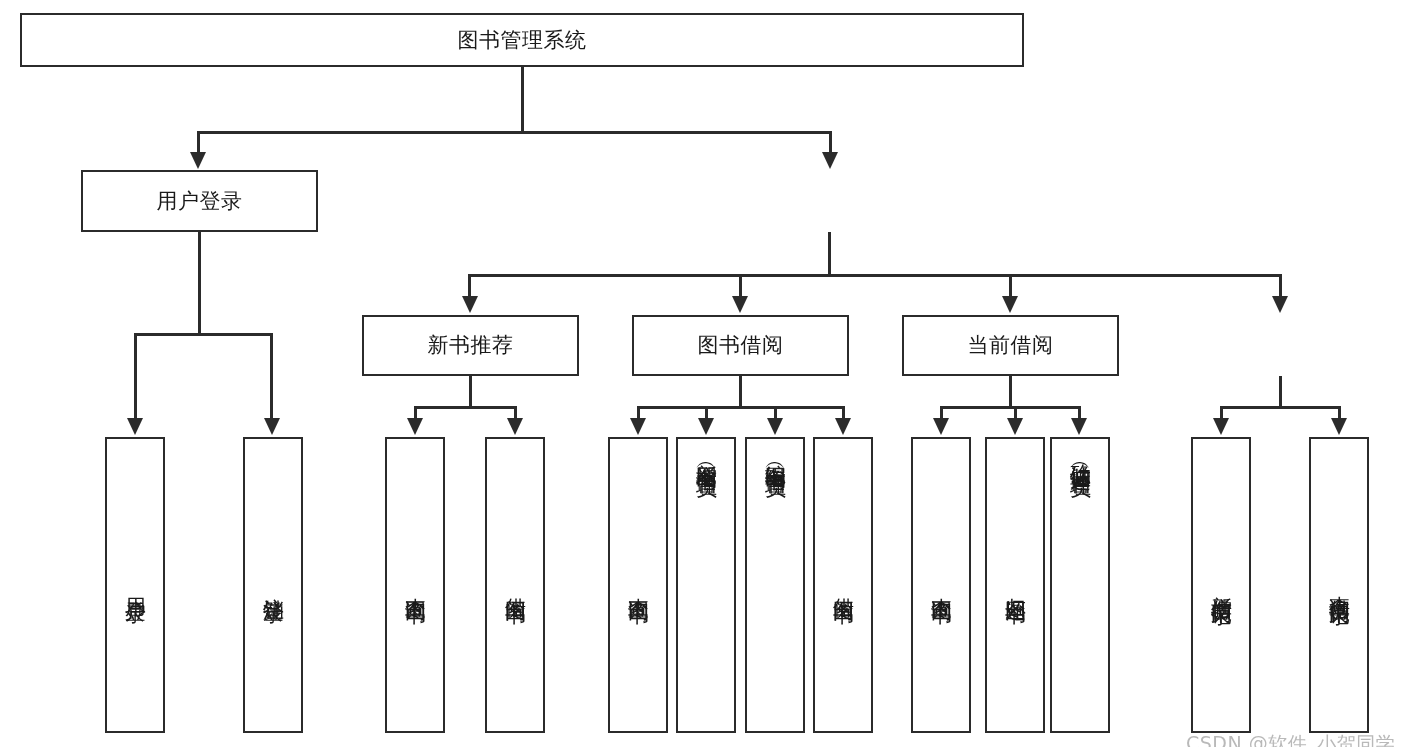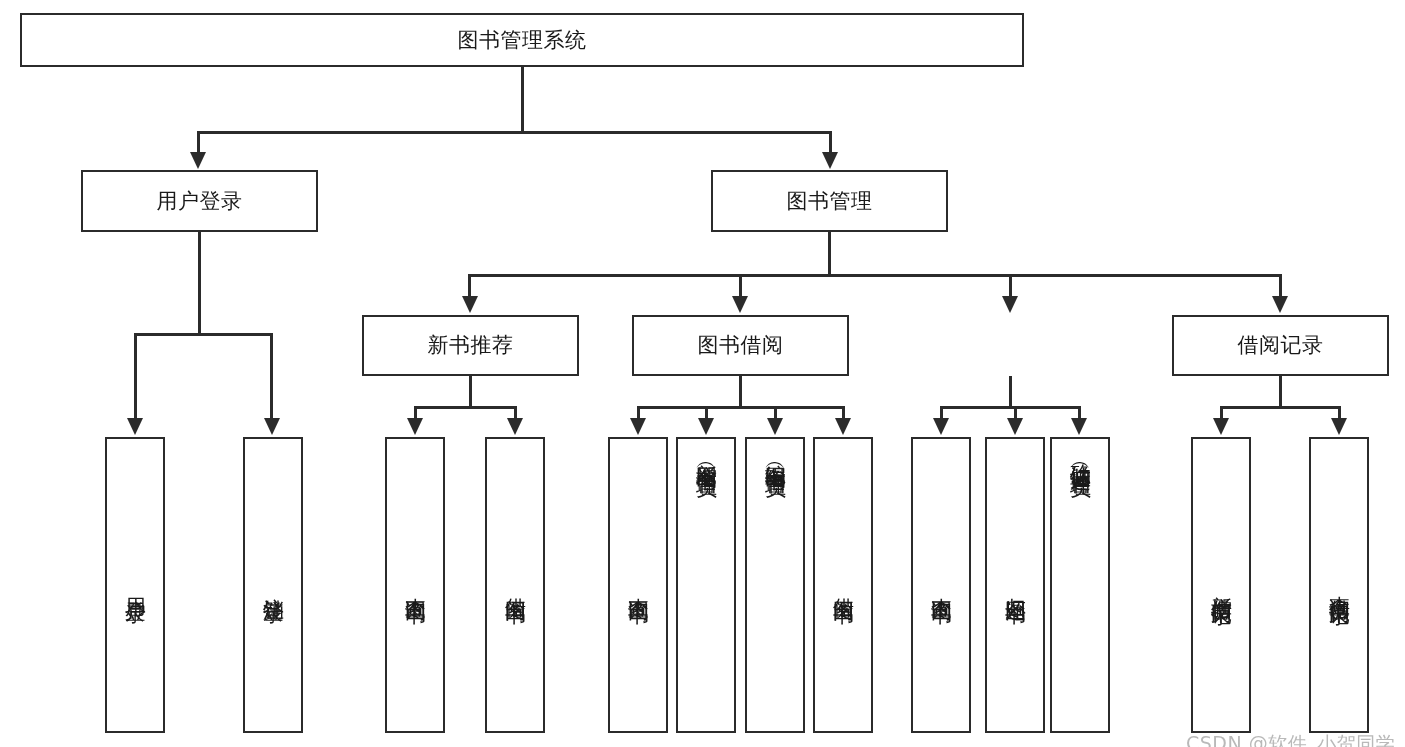--- a/index.html
+++ b/index.html
@@ -88,23 +88,20 @@
 
   <div class="ln hline" style="left:197px;top:131px;width:634px;"></div>
 
   <div class="ln vline" style="left:197px;top:131px;height:24px;"></div>
   <div class="arrow" style="left:190px;top:152px;"></div>
   <div class="ln vline" style="left:829px;top:131px;height:24px;"></div>
   <div class="arrow" style="left:822px;top:152px;"></div>
 
   <div class="node horiz" style="left:81px;top:170px;width:237px;height:62px;">
     <span>用户登录</span>
-  </div>
-  <div class="node horiz" style="left:711px;top:170px;width:237px;height:62px;">
-    <span>图书管理</span>
   </div>
 
   <div class="ln vline" style="left:198px;top:232px;height:103px;"></div>
   <div class="ln hline" style="left:134px;top:333px;width:136px;"></div>
   <div class="ln vline" style="left:134px;top:333px;height:87px;"></div>
   <div class="arrow" style="left:127px;top:418px;"></div>
   <div class="ln vline" style="left:270px;top:333px;height:87px;"></div>
   <div class="arrow" style="left:264px;top:418px;"></div>
 
   <div class="ln vline" style="left:828px;top:232px;height:44px;"></div>
@@ -117,22 +114,22 @@
   <div class="arrow" style="left:1002px;top:296px;"></div>
   <div class="ln vline" style="left:1279px;top:274px;height:24px;"></div>
   <div class="arrow" style="left:1272px;top:296px;"></div>
 
   <div class="node horiz" style="left:632px;top:315px;width:217px;height:61px;">
     <span>图书借阅</span>
   </div>
   <div class="node horiz" style="left:362px;top:315px;width:217px;height:61px;">
     <span>新书推荐</span>
   </div>
-  <div class="node horiz" style="left:1172px;top:315px;width:217px;height:61px;">
-    <span>借阅记录</span>
+  <div class="node horiz" style="left:902px;top:315px;width:217px;height:61px;">
+    <span>当前借阅</span>
   </div>
 
   <div class="ln vline" style="left:469px;top:376px;height:32px;"></div>
   <div class="ln hline" style="left:414px;top:406px;width:103px;"></div>
   <div class="ln vline" style="left:414px;top:406px;height:14px;"></div>
   <div class="arrow" style="left:407px;top:418px;"></div>
   <div class="ln vline" style="left:514px;top:406px;height:14px;"></div>
   <div class="arrow" style="left:507px;top:418px;"></div>
 
   <div class="ln vline" style="left:739px;top:376px;height:32px;"></div>

